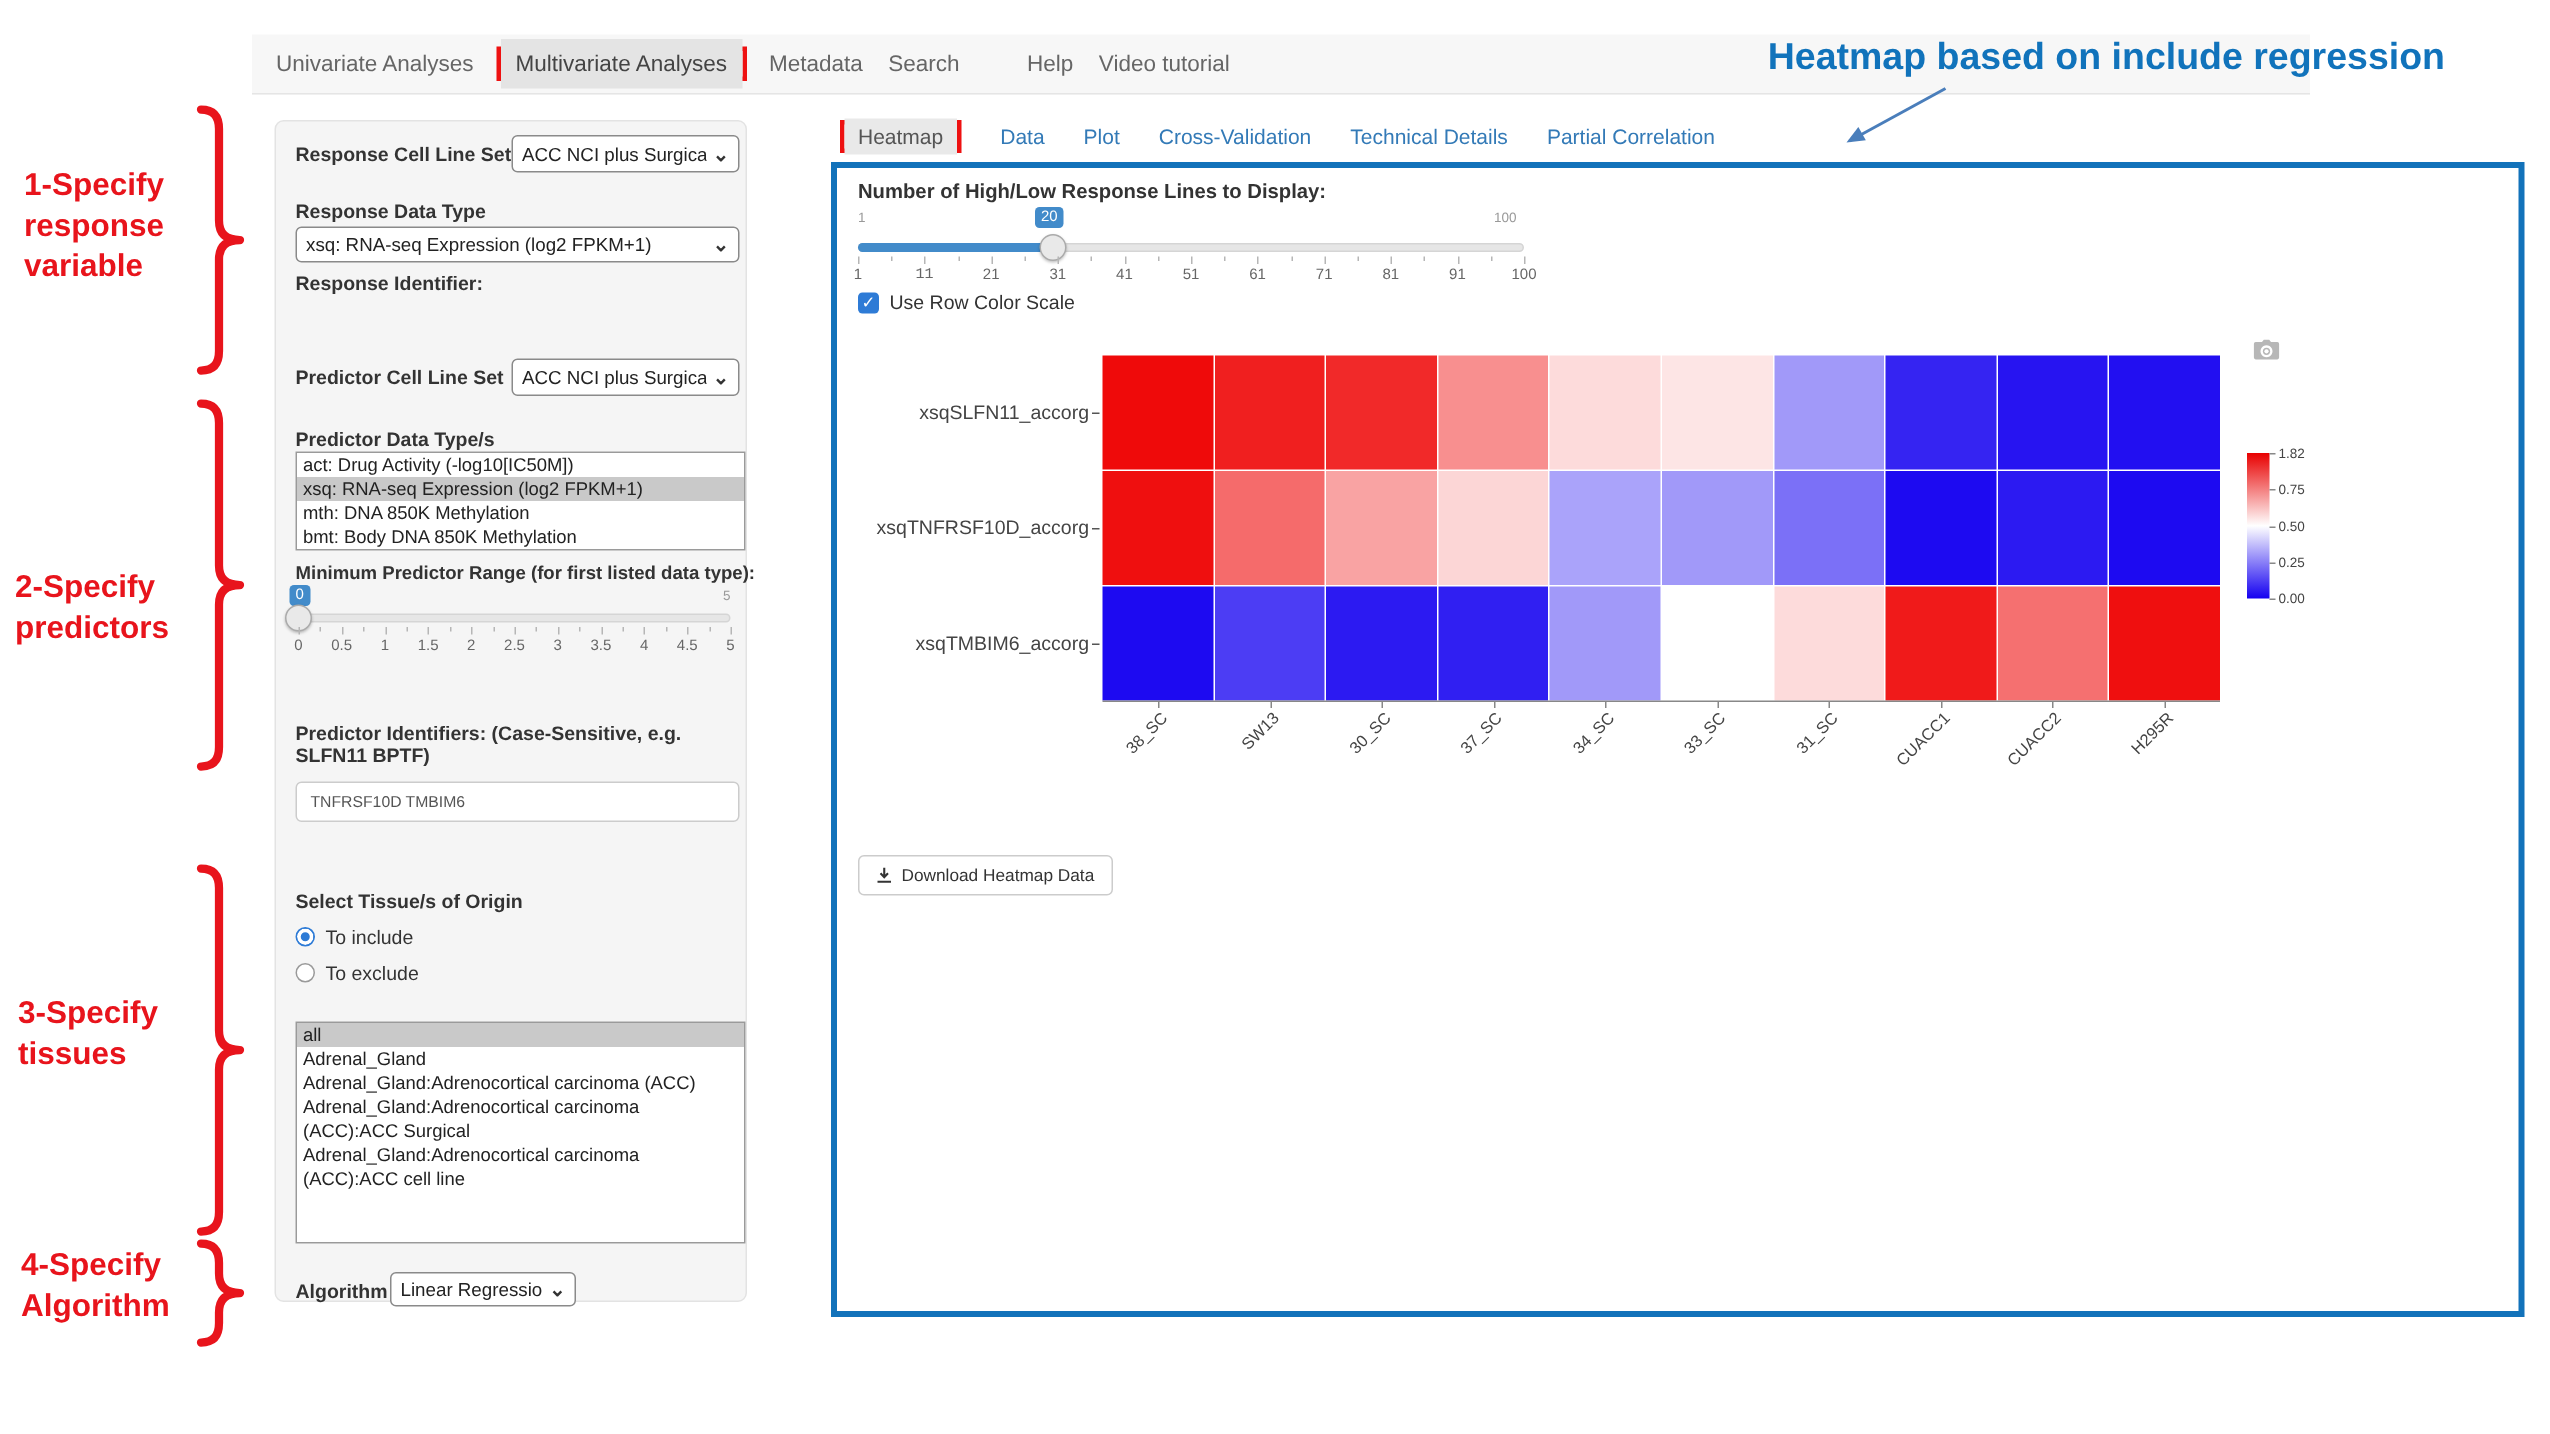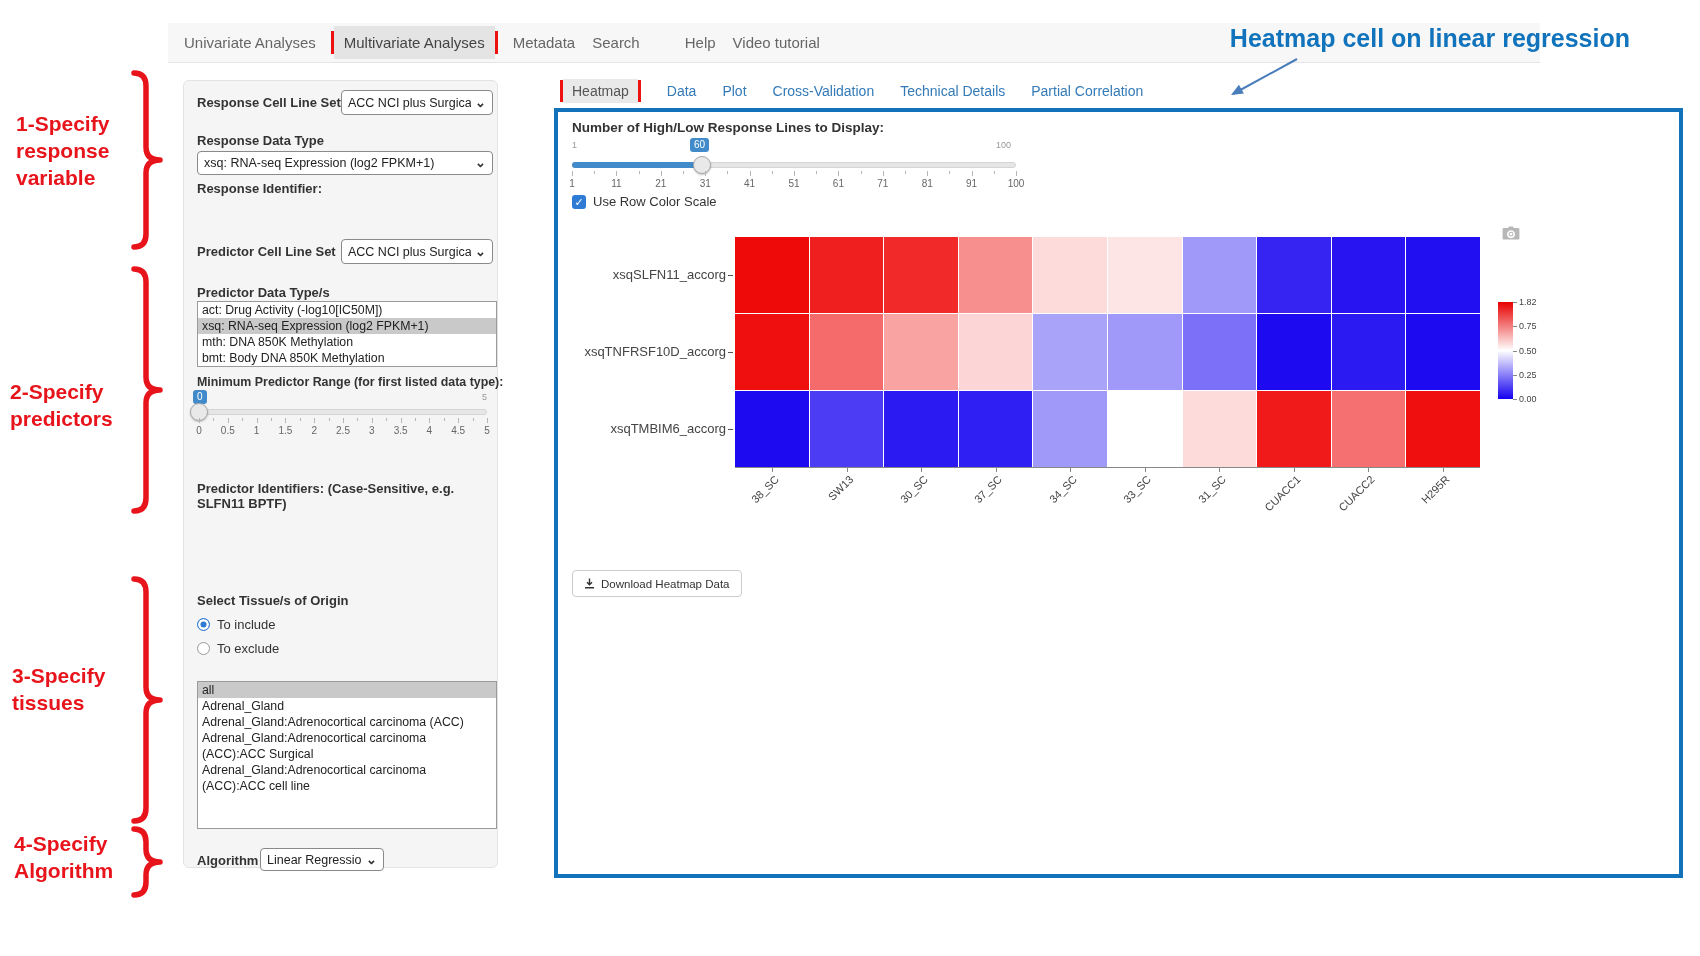--- a/index.html
+++ b/index.html
@@ -86,21 +86,21 @@
 
 <div class="abs nav-strip">
     <span class="nav-item">Univariate Analyses</span>
     <span class="red-outline"><span class="nav-item active">Multivariate Analyses</span></span>
     <span class="nav-item">Metadata</span>
     <span class="nav-item">Search</span>
     <span class="nav-item nav-gap">Help</span>
     <span class="nav-item">Video tutorial</span>
   </div>
 
-<div class="abs annot-title">Heatmap cell on linear regression</div>
+<div class="abs annot-title">Heatmap based on include regression</div>
 <svg class="abs" style="left:1215px; top:55px;" width="92" height="50">
   <path d="M82,4 L18,39" stroke="#4a7ebb" stroke-width="2" fill="none"></path>
   <path d="M16,40 L28.9,38.5 L23.9,29.7 Z" fill="#4a7ebb"></path>
 </svg>
 
 <div class="abs red-note" style="left:16px; top:110px;">1-Specify
 response
 variable</div>
 <div class="abs red-note" style="left:10px; top:378px;">2-Specify
 predictors</div>
@@ -186,20 +186,21 @@
       <span class="glab" style="left: 40%;">2</span>
       <span class="glab" style="left: 50%;">2.5</span>
       <span class="glab" style="left: 60%;">3</span>
       <span class="glab" style="left: 70%;">3.5</span>
       <span class="glab" style="left: 80%;">4</span>
       <span class="glab" style="left: 90%;">4.5</span>
       <span class="glab" style="left: 100%;">5</span>
     </div>
 
   <div class="sb-label" style="left:13px; top:400px; width:300px;">Predictor Identifiers: (Case-Sensitive, e.g. SLFN11 BPTF)</div>
+  <div class="tin" style="left:13px; top:440px; width:296px;">TNFRSF10D TMBIM6</div>
 
   <div class="sb-label" style="left:13px; top:512px;">Select Tissue/s of Origin</div>
   <div>
       <div class="radio-row" style="left: 13px; top: 536px;">
         <span class="rdot on"></span>
         <span>To include</span>
       </div>
       <div class="radio-row" style="left: 13px; top: 560px;">
         <span class="rdot"></span>
         <span>To exclude</span>
@@ -226,21 +227,21 @@
     <span class="tab">Plot</span>
     <span class="tab">Cross-Validation</span>
     <span class="tab">Technical Details</span>
     <span class="tab">Partial Correlation</span>
   </div>
 
 <div class="abs mainbox">
   <div class="m-label" style="left:14px; top:8px;">Number of High/Low Response Lines to Display:</div>
   <div class="mm-label" style="left:14px; top:28px;">1</div>
   <div class="mm-label" style="left:438px; top:28px;">100</div>
-  <div class="badge" style="left:132px; top:26px;">60</div>
+  <div class="badge" style="left:132px; top:26px;">20</div>
   <div class="track" style="left:14px; top:50px; width:444px;"></div>
   <div class="track-fill" style="left:14px; top:50px; width:130px;"></div>
   <div class="handle" style="left:135px; top:44px;"></div>
   <div class="tickwrap" style="left:14px; top:59px; width:444px; height:5px;">
       <div class="gtick" style="height: 5px; left: 0%;"></div>
       <div class="gtick" style="height: 3px; left: 5%;"></div>
       <div class="gtick" style="height: 5px; left: 10%;"></div>
       <div class="gtick" style="height: 3px; left: 15%;"></div>
       <div class="gtick" style="height: 5px; left: 20%;"></div>
       <div class="gtick" style="height: 3px; left: 25%;"></div>
@@ -255,21 +256,21 @@
       <div class="gtick" style="height: 5px; left: 70%;"></div>
       <div class="gtick" style="height: 3px; left: 75%;"></div>
       <div class="gtick" style="height: 5px; left: 80%;"></div>
       <div class="gtick" style="height: 3px; left: 85%;"></div>
       <div class="gtick" style="height: 5px; left: 90%;"></div>
       <div class="gtick" style="height: 3px; left: 95%;"></div>
       <div class="gtick" style="height: 5px; left: 100%;"></div>
     </div>
   <div class="ticklabels" style="left:14px; top:66px; width:444px; height:12px;">
       <span class="glab" style="left: 0%;">1</span>
-      <span class="glab" style="left: 10%;">11</span>
+      <span class="glab" style="left: 10%; font-family: Liberation Mono, monospace;">11</span>
       <span class="glab" style="left: 20%;">21</span>
       <span class="glab" style="left: 30%;">31</span>
       <span class="glab" style="left: 40%;">41</span>
       <span class="glab" style="left: 50%;">51</span>
       <span class="glab" style="left: 60%;">61</span>
       <span class="glab" style="left: 70%;">71</span>
       <span class="glab" style="left: 80%;">81</span>
       <span class="glab" style="left: 90%;">91</span>
       <span class="glab" style="left: 100%;">100</span>
     </div>

